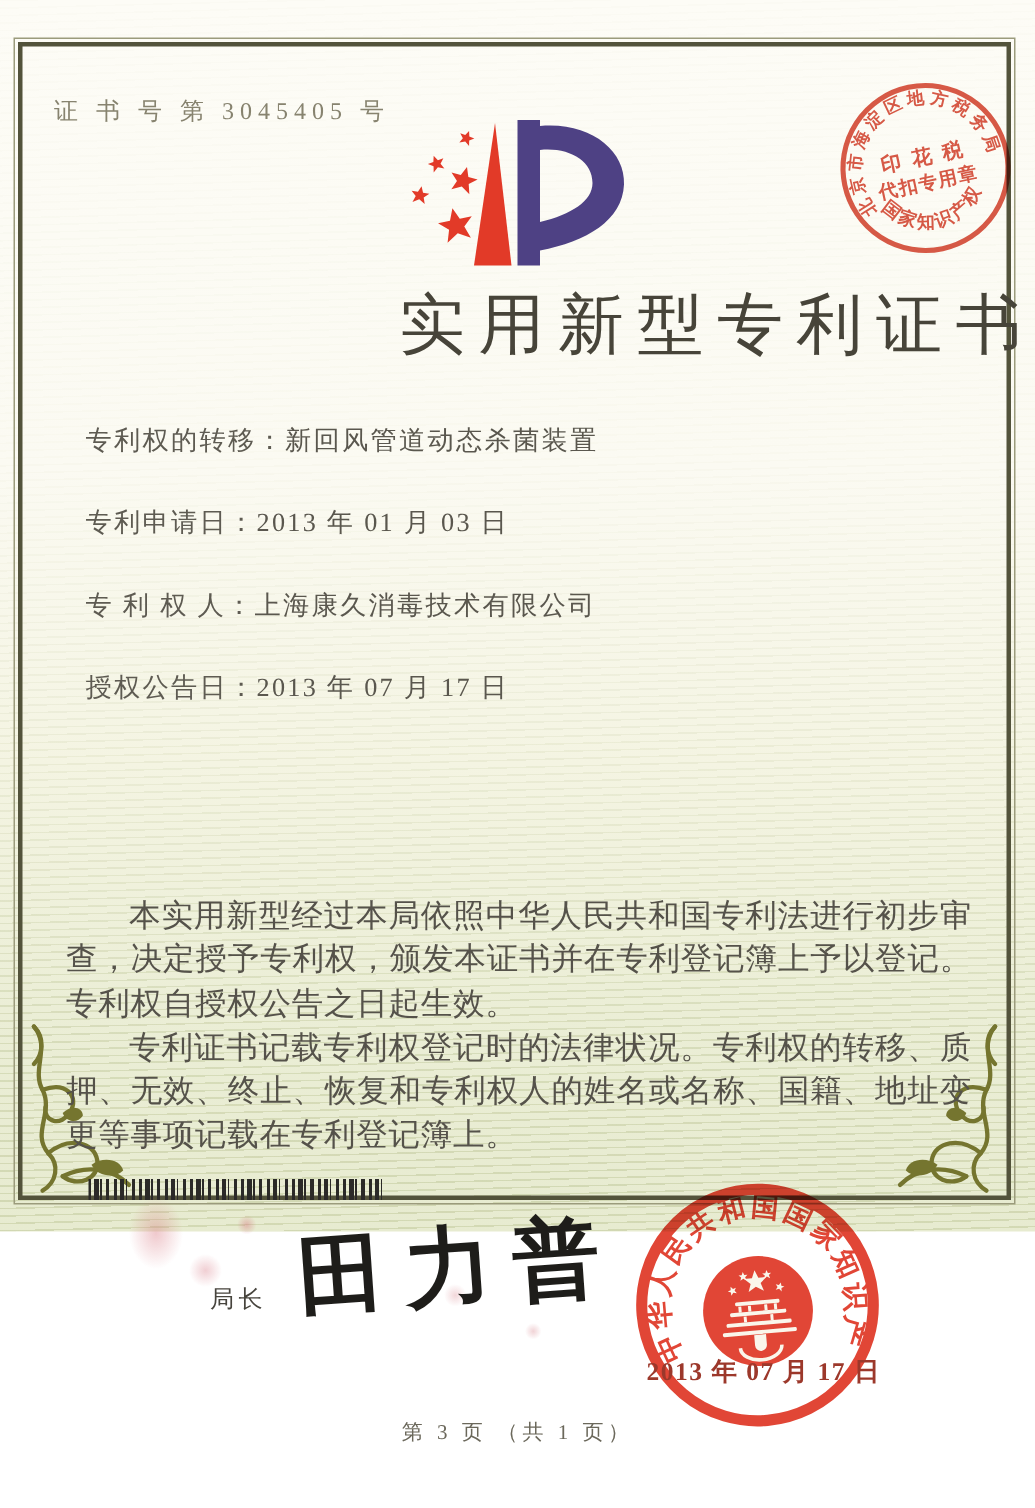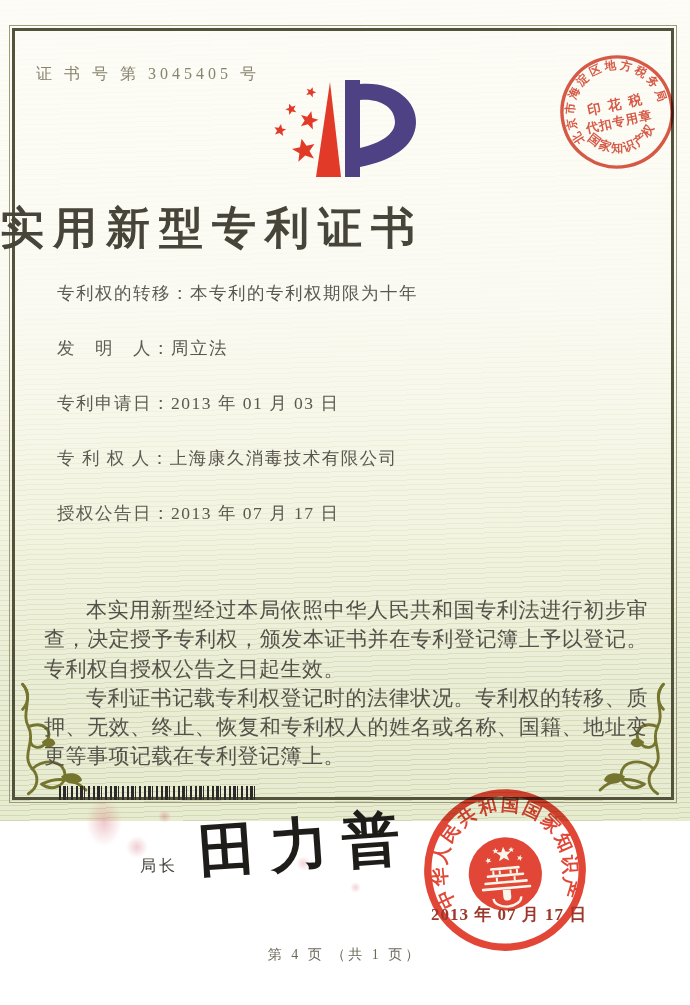--- a/index.html
+++ b/index.html
@@ -20,22 +20,22 @@
 
   .flourish { position:absolute; width:96px; height:118px; color:#75752f; }
   .flourish-bl { left:13px; bottom:22px; }
   .flourish-br { right:17px; bottom:22px; transform:scaleX(-1); }
 
   .cert-number { position:absolute; left:36px; top:64px; font-size:16px; letter-spacing:4px;
     color:#87836f; white-space:nowrap; }
 
   .logo { position:absolute; left:264px; top:80px; width:162px; height:100px; }
 
-  .title { position:absolute; left:0; top:199px; width:100%; text-align:left;
-    font-size:44px; font-weight:700; letter-spacing:9px; color:#474439; }
+  .title { position:absolute; left:0; top:187px; width:100%; text-align:right;
+    font-size:44px; font-weight:400; letter-spacing:9px; color:#474439; }
 
   .fields { position:absolute; left:57px; top:281px; width:580px; }
   .field-row { height:55px; font-size:17.5px; letter-spacing:1.5px; color:#5e5b52; white-space:nowrap; }
   .field-label { color:#5e5b52; }
   .field-value { color:#5a574e; }
 
   .paragraphs { position:absolute; left:44px; top:596px; width:604px;
     font-size:21px; line-height:29.3px; color:#55524a; text-align:justify; letter-spacing:.5px; }
   .paragraphs p { text-indent:2em; margin:0; }
 
@@ -116,24 +116,21 @@
     <g fill="#4e4184">
       <polygon points="81,0 96,0 96,97 81,97"></polygon>
       <path d="M96,4 C129,1 153,20 152,43 C151,67 127,81 96,87 L96,68 C117,63 131,54 131,42 C131,27 115,18 96,20 Z"></path>
     </g>
   </svg>
 
   <div class="title">实用新型专利证书</div>
 
   <div class="fields">
     <div class="field-row">
-      <span class="field-label">专利权的转移：</span><span class="field-value">本专利的专利权期限为十年</span>
-    </div>
-    <div class="field-row">
-      <span class="field-label">发　明　人：</span><span class="field-value">周立法</span>
+      <span class="field-label">专利权的转移：</span><span class="field-value">新回风管道动态杀菌装置</span>
     </div>
     <div class="field-row">
       <span class="field-label">专利申请日：</span><span class="field-value">2013 年 01 月 03 日</span>
     </div>
     <div class="field-row">
       <span class="field-label">专 利 权 人：</span><span class="field-value">上海康久消毒技术有限公司</span>
     </div>
     <div class="field-row">
       <span class="field-label">授权公告日：</span><span class="field-value">2013 年 07 月 17 日</span>
     </div>
@@ -202,15 +199,15 @@
           <rect x="8" y="3" width="2" height="4"></rect>
           <path d="M-4,16 h8 v7 a4 4 0 0 1 -8 0 Z"></path>
           <path d="M-14,24 a14 9 0 0 0 28,0" fill="none" stroke="#faf6ea" stroke-width="2.4"></path>
         </g>
       </g>
     </g>
   </svg>
 
   <div class="seal-date">2013 年 07 月 17 日</div>
 
-  <div class="page-footer">第 4 页 （共 1 页）</div>
+  <div class="page-footer">第 3 页 （共 1 页）</div>
 
 </div>
 
 </body></html>

